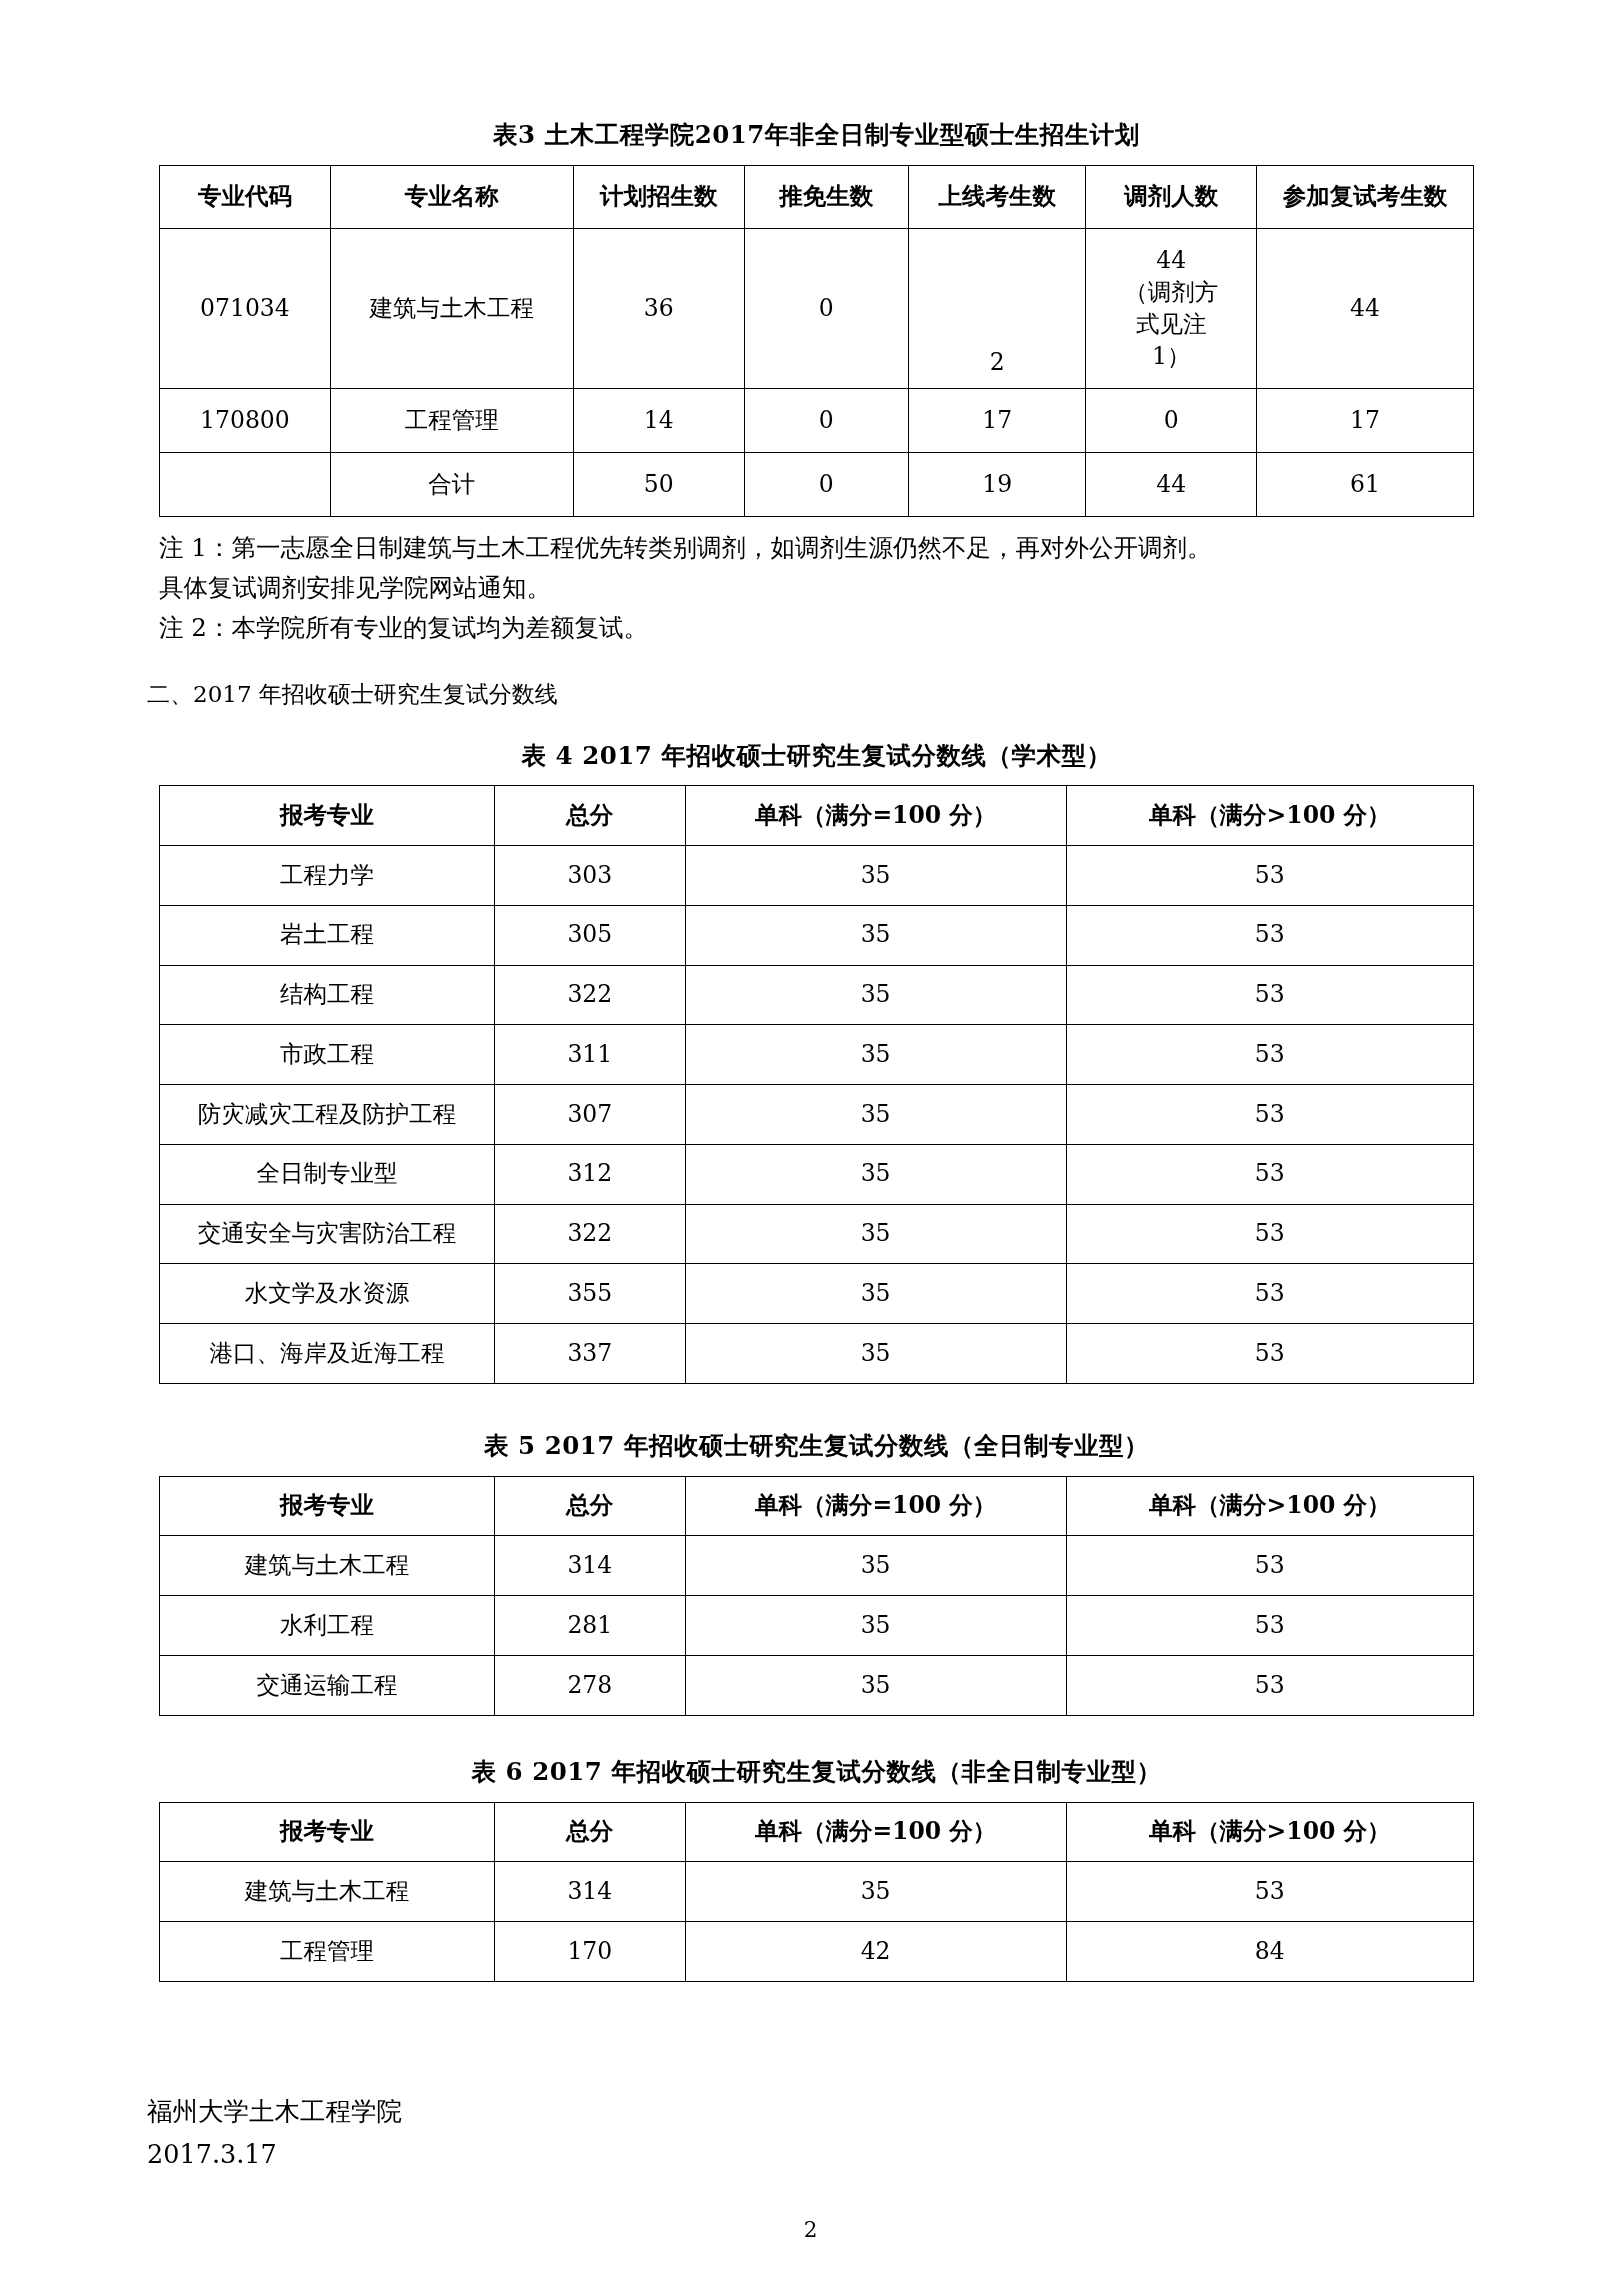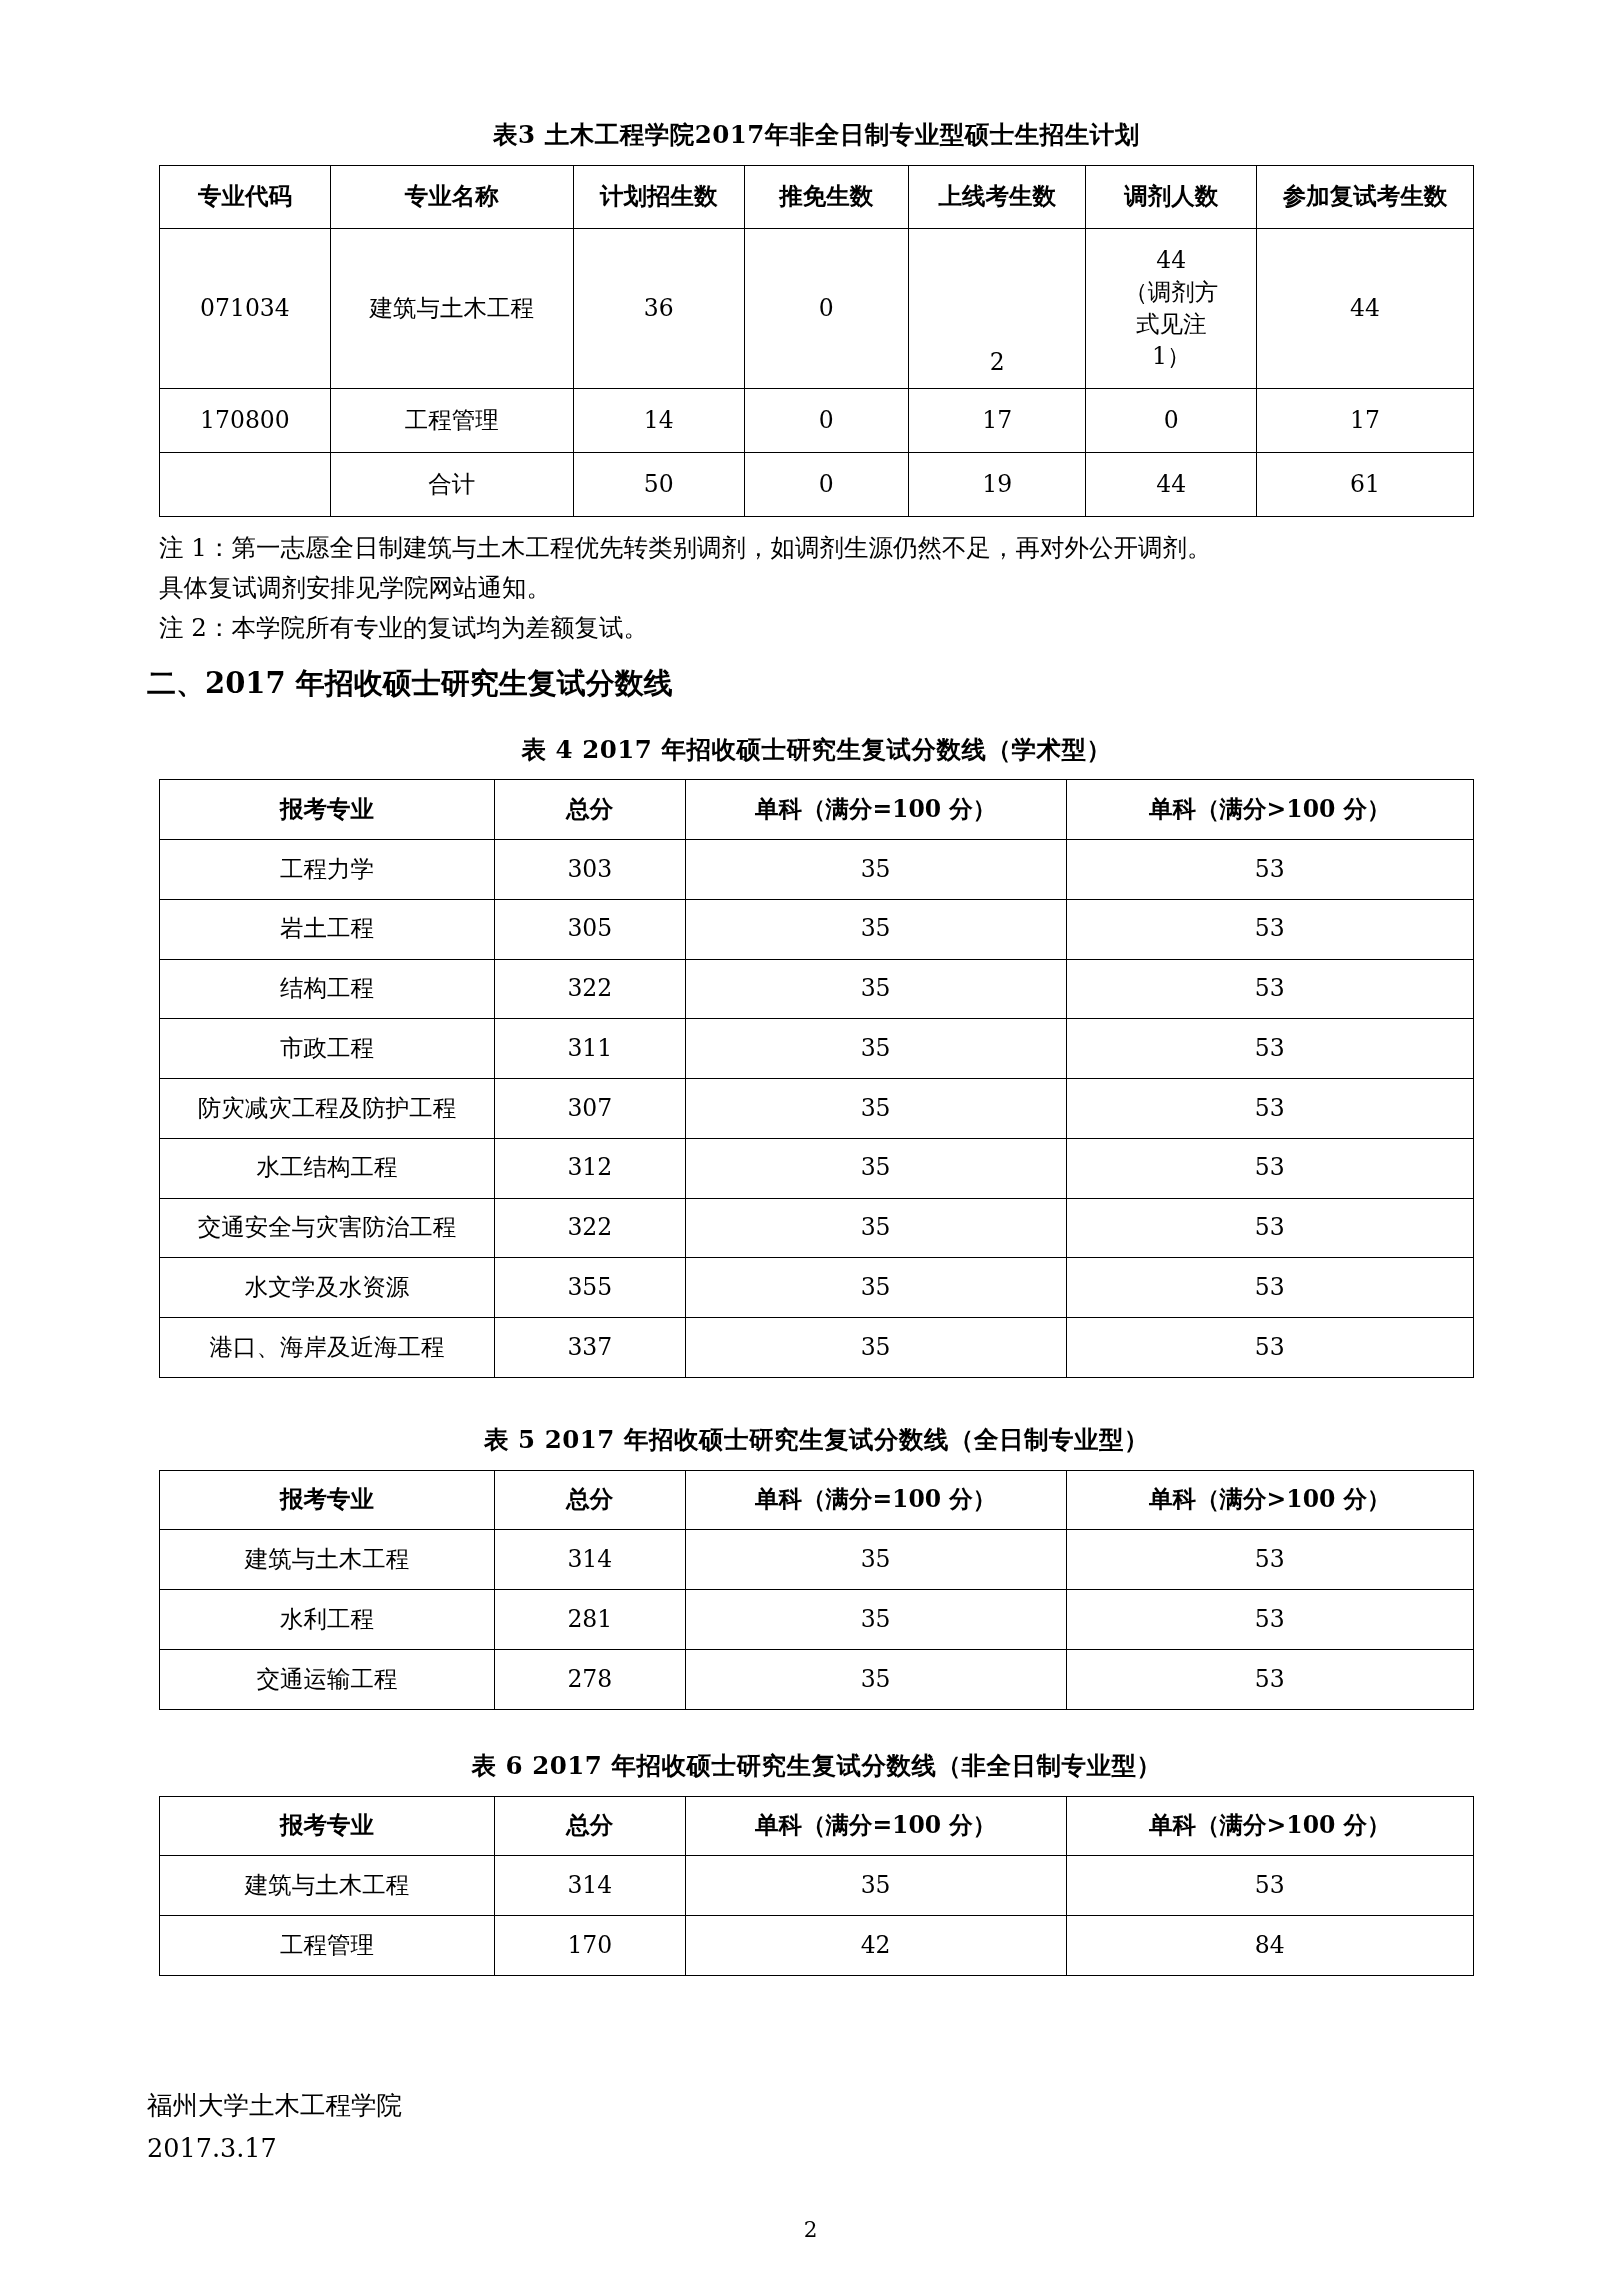--- a/index.html
+++ b/index.html
@@ -59,23 +59,23 @@
   .stack .bot { }
   .notes {
     font-size: 24.5px;
     line-height: 1.55;
     margin-top: 11.8px;
   }
   .notes p {
     margin: 0 0 2px 0;
   }
   h2.section {
-    font-size: 29px;
-    font-weight: bold;
-    margin: 17px 0 29px 0;
+    font-size: 23px;
+    font-weight: normal;
+    margin: 32px 0 29px 0;
   }
   .tblblock {
     margin-top: 0;
     padding-left: 12px;
   }
   .gap-lg { height: 45px; }
   .gap-md { height: 39px; }
   .footer-block {
     margin-top: 108px;
     font-size: 25.5px;
@@ -225,21 +225,21 @@
           <td>35</td>
           <td>53</td>
         </tr>
         <tr>
           <td>防灾减灾工程及防护工程</td>
           <td>307</td>
           <td>35</td>
           <td>53</td>
         </tr>
         <tr>
-          <td>水工结构工程</td>
+          <td>全日制专业型</td>
           <td>312</td>
           <td>35</td>
           <td>53</td>
         </tr>
         <tr>
           <td>交通安全与灾害防治工程</td>
           <td>322</td>
           <td>35</td>
           <td>53</td>
         </tr>

